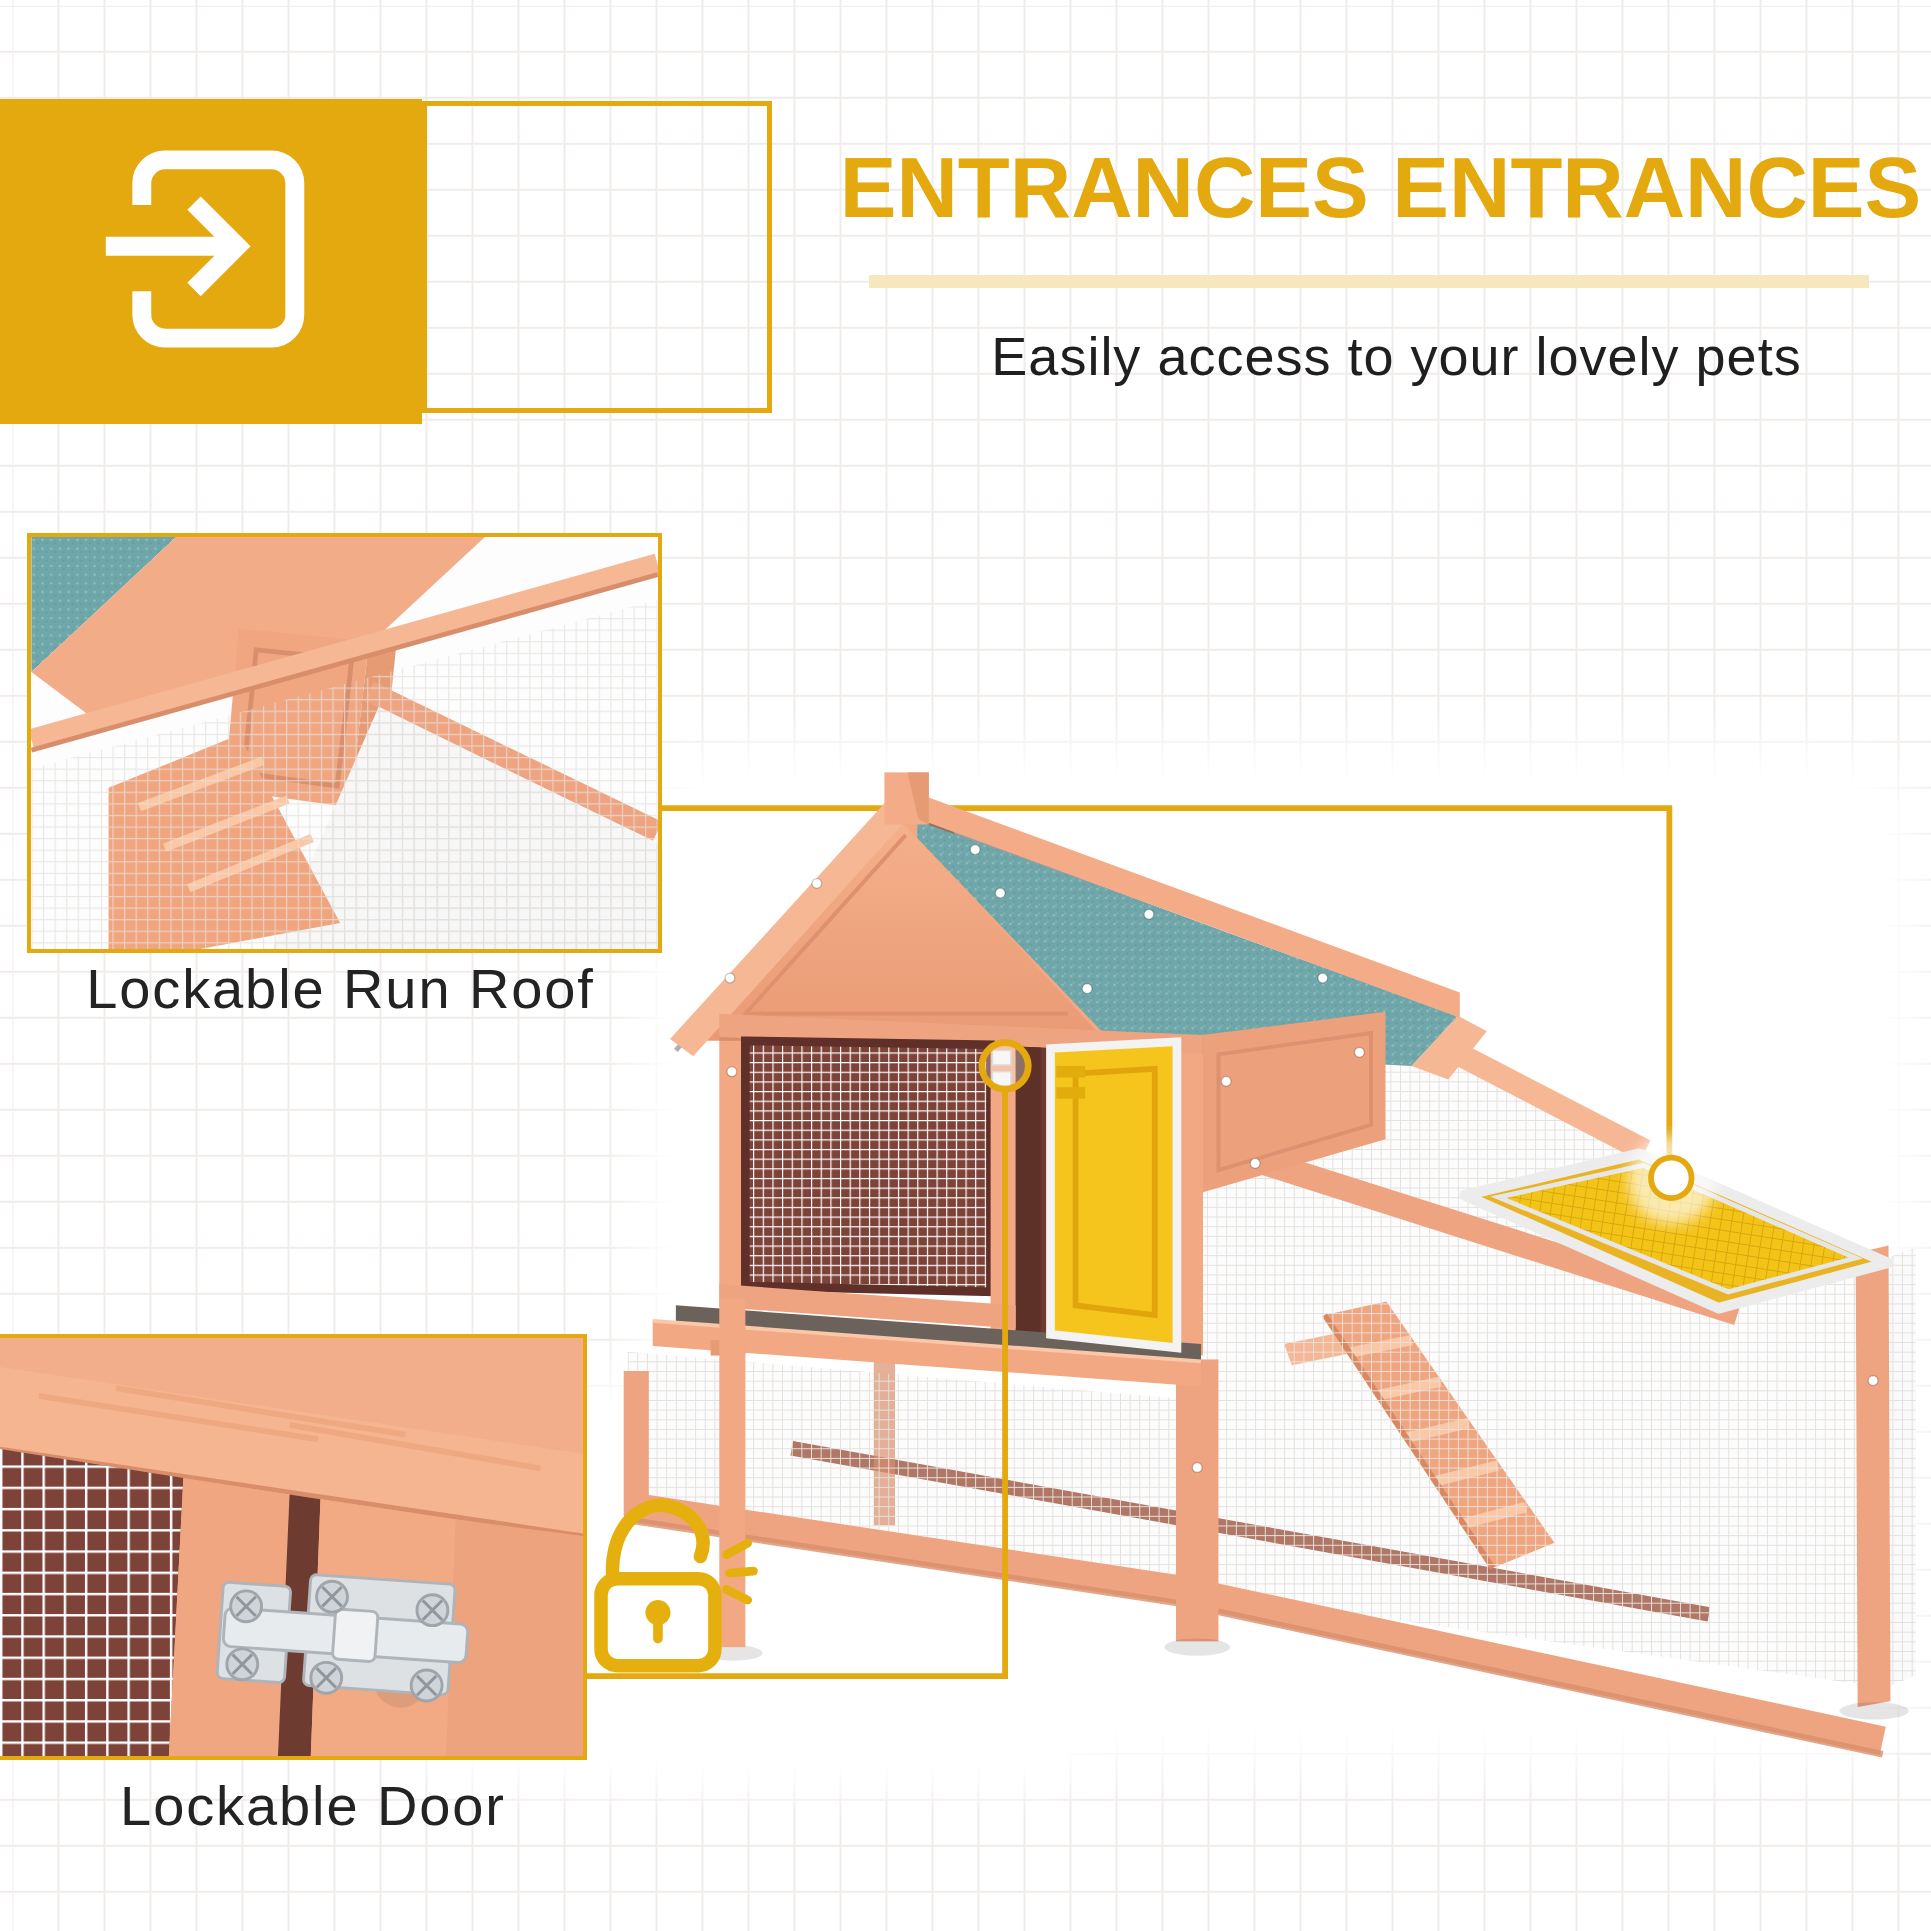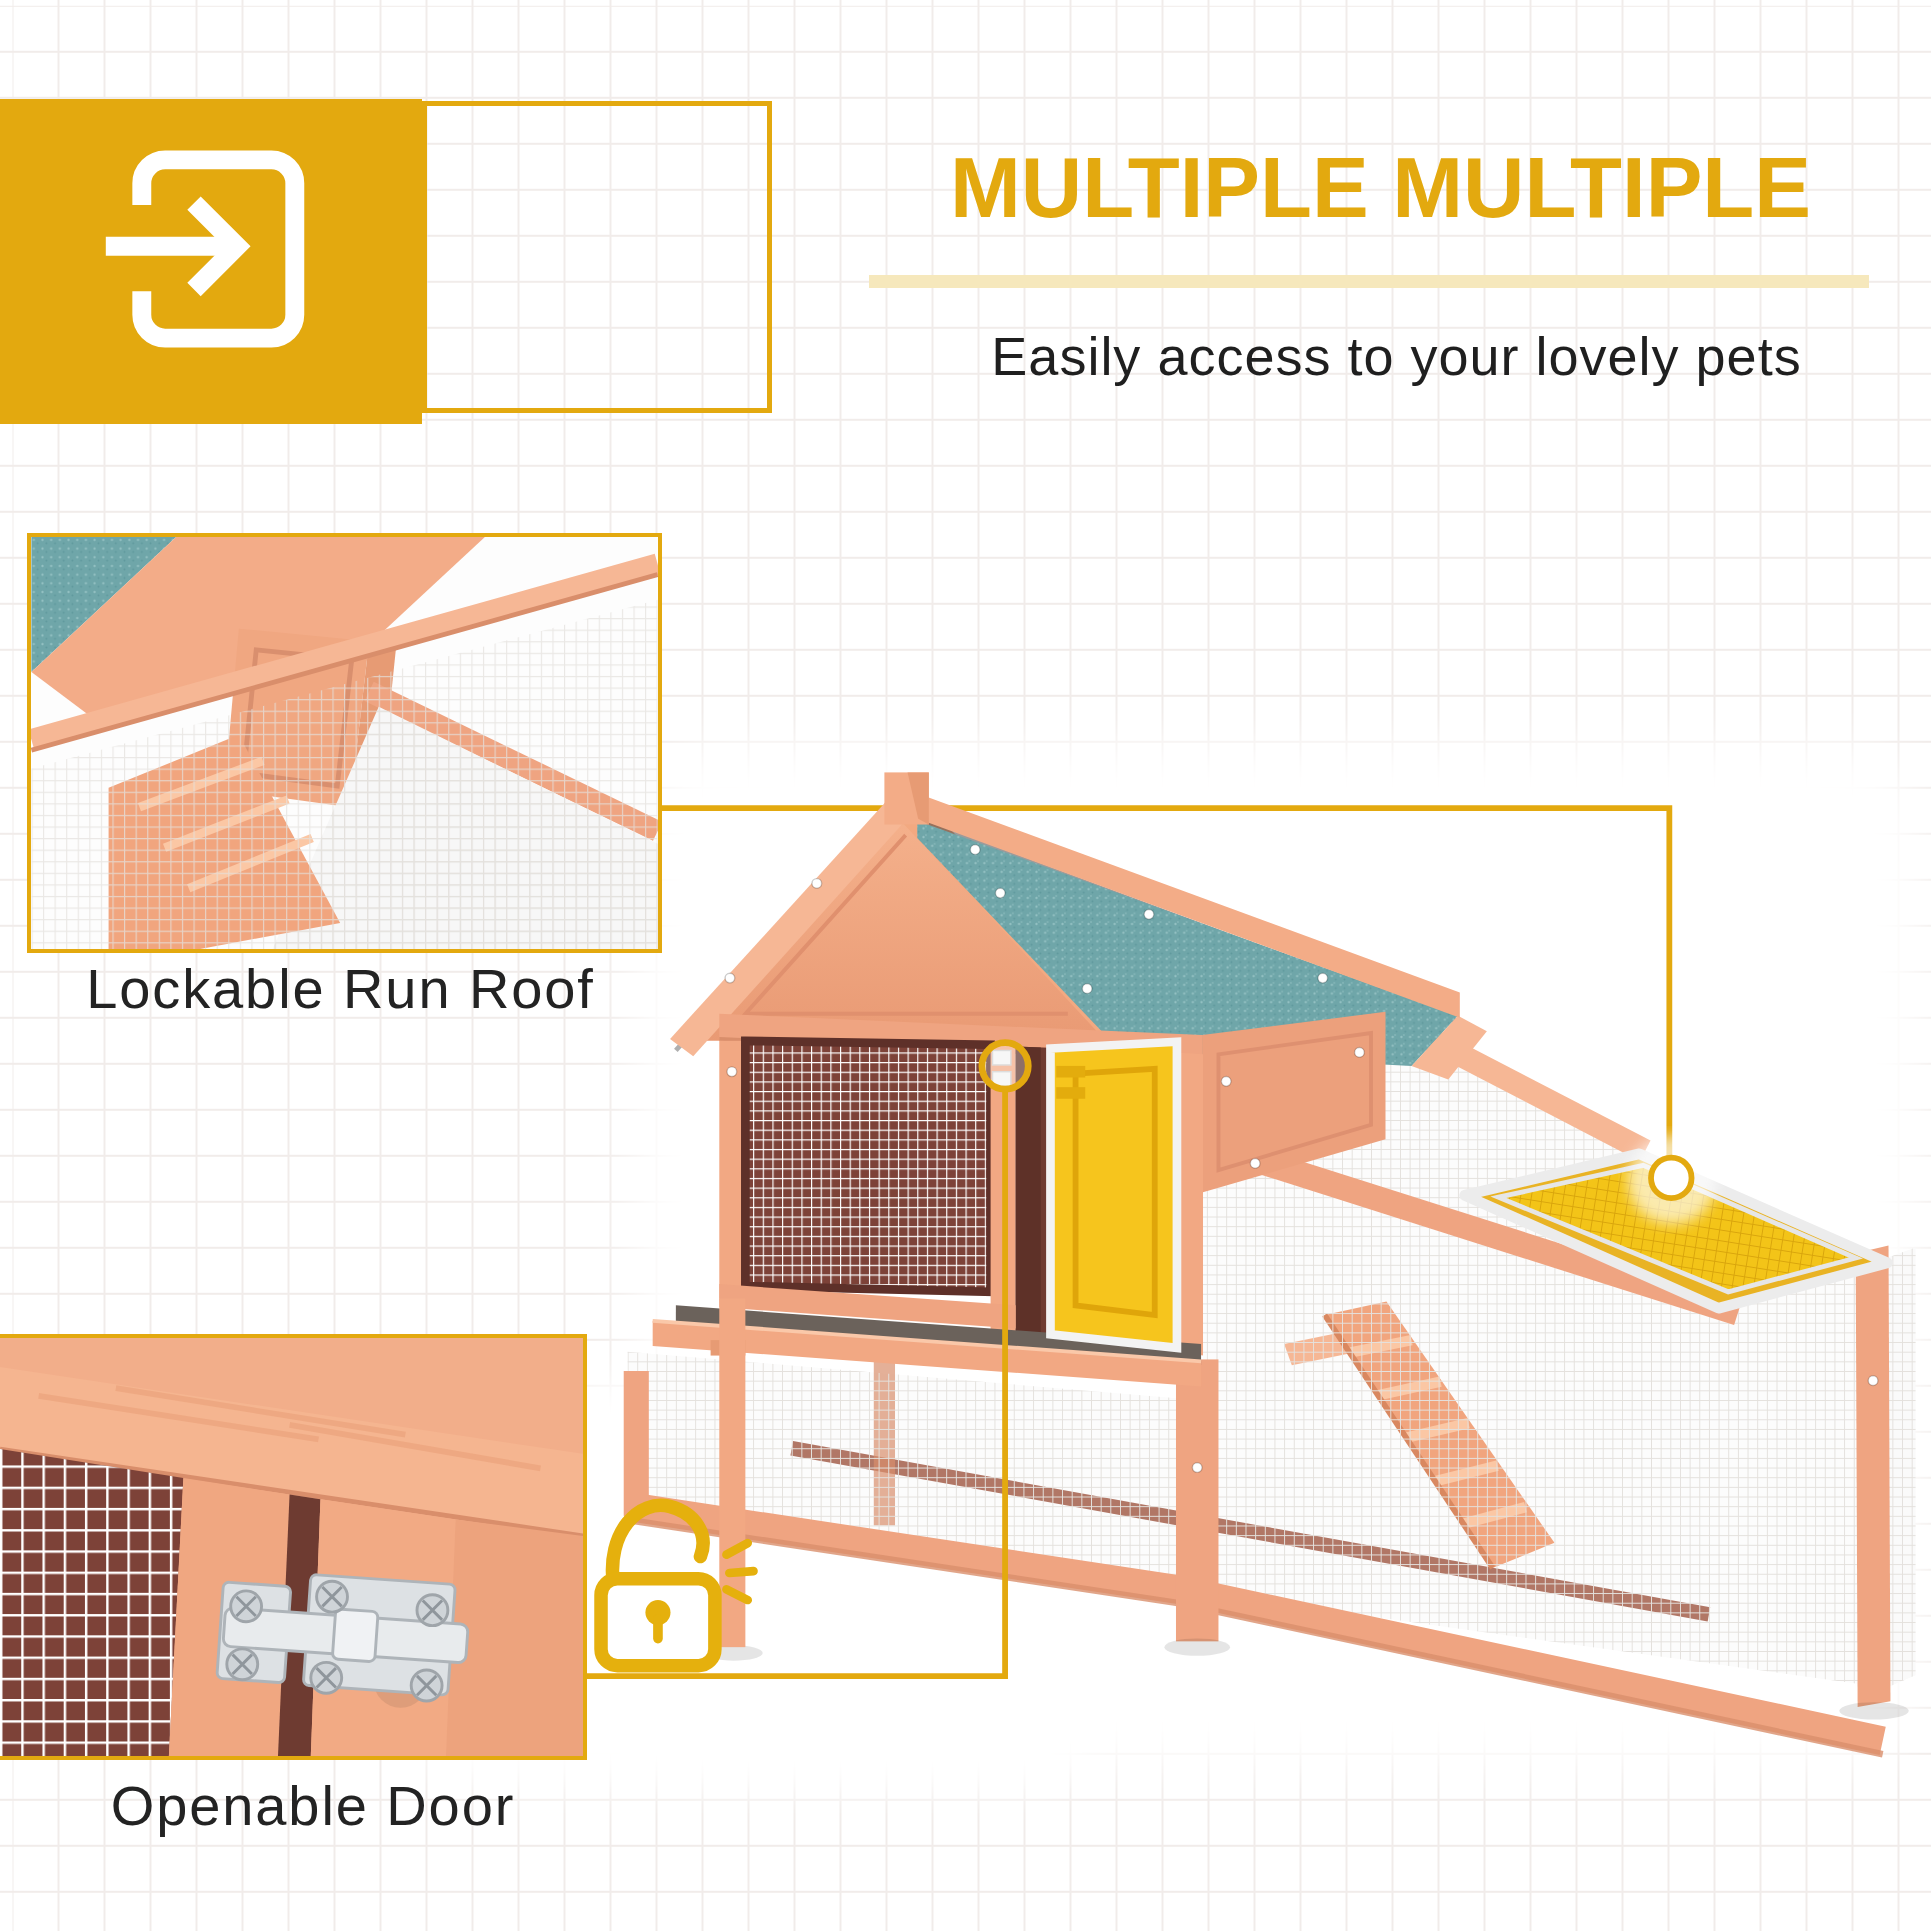--- a/index.html
+++ b/index.html
@@ -205,21 +205,21 @@
 </svg>
 
 <div class="icon-box"></div>
 <div class="outline-box"></div>
 <svg class="enter-icon" viewBox="0 0 240 230">
   <path d="M 52 66 V 42 A 26 26 0 0 1 78 16 H 196 A 26 26 0 0 1 222 42 V 188 A 26 26 0 0 1 196 214 H 78 A 26 26 0 0 1 52 188 V 162" fill="none" stroke="#ffffff" stroke-width="21"></path>
   <path d="M 12 112 H 148" stroke="#ffffff" stroke-width="21"></path>
   <path d="M 110 64 L 158 112 L 110 160" fill="none" stroke="#ffffff" stroke-width="21"></path>
 </svg>
 
-<h1 class="title">MULTIPLE MULTIPLE</h1>
+<h1 class="title">ENTRANCES ENTRANCES</h1>
 <div class="divider"></div>
 <p class="subtitle">Easily access to your lovely pets</p>
 
 <figure class="inset inset-1" style="margin:0">
   <svg viewBox="0 0 649 427">
     <defs>
       <pattern id="meshG1" width="12" height="12" patternUnits="userSpaceOnUse">
         <path d="M12 0 H0 V12" fill="none" class="mesh-line" stroke-width="2.4"></path>
       </pattern>
       <pattern id="tealP1" width="9" height="9" patternUnits="userSpaceOnUse">
@@ -283,21 +283,21 @@
         <path d="M 245 268 L 265 288 M 265 268 L 245 288"></path>
           <path d="M 241 328 L 261 348 M 261 328 L 241 348"></path>
         <path d="M 334 258 L 354 278 M 354 258 L 334 278"></path>
           <path d="M 328 342 L 348 362 M 348 342 L 328 362"></path>
         <path d="M 438 272 L 458 292 M 458 272 L 438 292"></path>
           <path d="M 432 350 L 452 370 M 452 350 L 432 370"></path>
       </g>
     </g>
   </svg>
 </figure>
-<p class="caption caption-2">Openable Door</p>
+<p class="caption caption-2">Lockable Door</p>
 
 <svg class="overlay" viewBox="0 0 2000 2000">
 
   <path d="M 1041 1128 V 1736 H 606" fill="none" stroke="var(--gold)" stroke-width="6"></path>
   <circle cx="1041" cy="1104" r="24" fill="rgba(255,255,255,0.3)" stroke="var(--gold)" stroke-width="7"></circle>
 
   <circle cx="1731" cy="1220" r="21" fill="#ffffff" stroke="var(--gold)" stroke-width="6"></circle>
 </svg>
 
 <svg class="lock-icon" viewBox="0 0 200 235">

